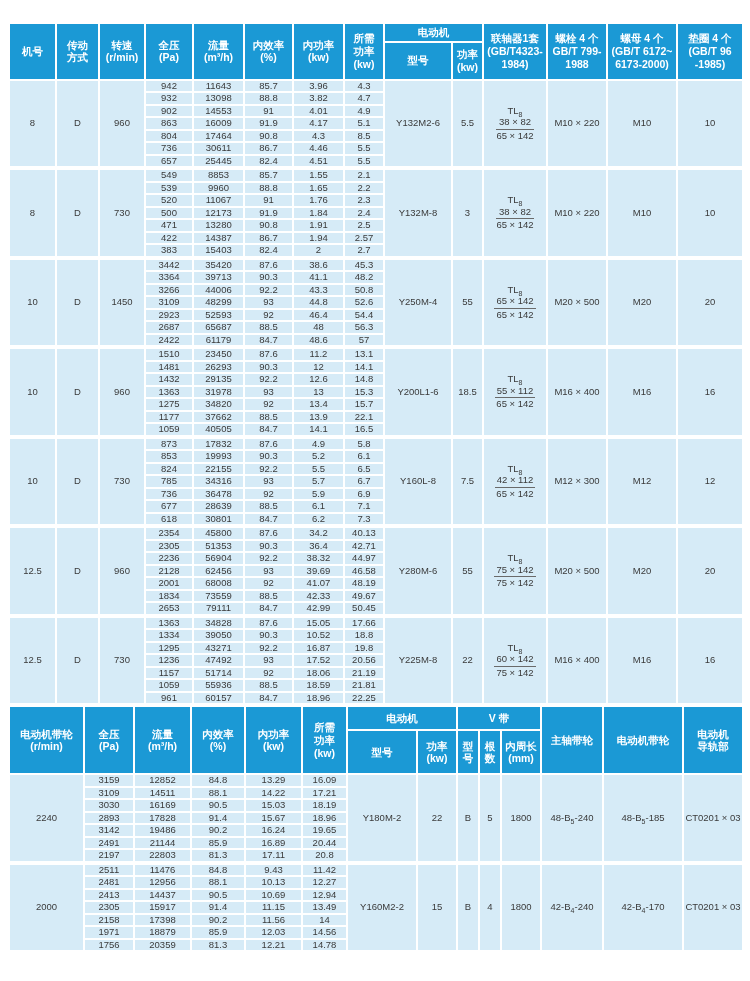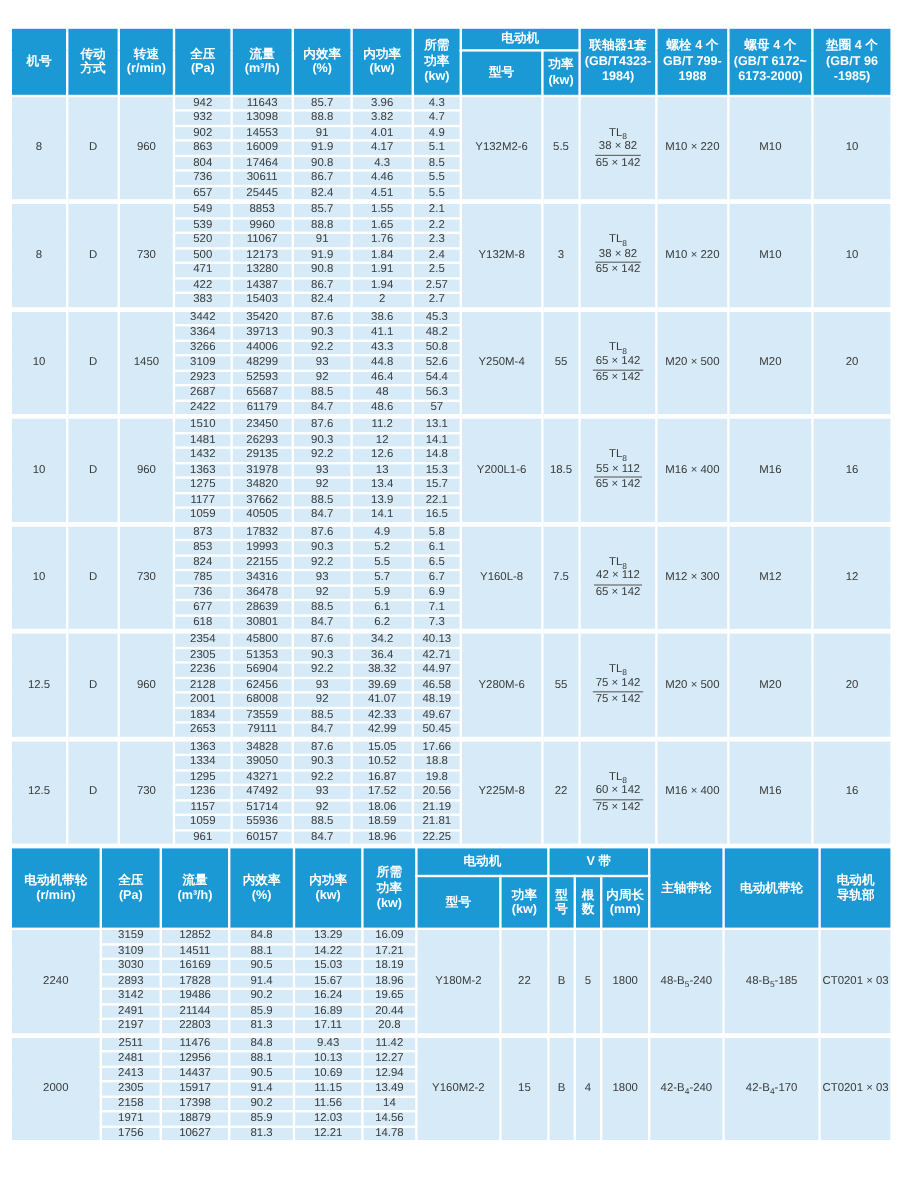--- a/index.html
+++ b/index.html
@@ -672,21 +672,21 @@
         </tr>
         <tr>
           <td>1971</td>
           <td>18879</td>
           <td>85.9</td>
           <td>12.03</td>
           <td>14.56</td>
         </tr>
         <tr>
           <td>1756</td>
-          <td>10627</td>
+          <td>20359</td>
           <td>81.3</td>
           <td>12.21</td>
           <td>14.78</td>
         </tr>
       </tbody>
   </table>
 
 </div>
 
 </body></html>

